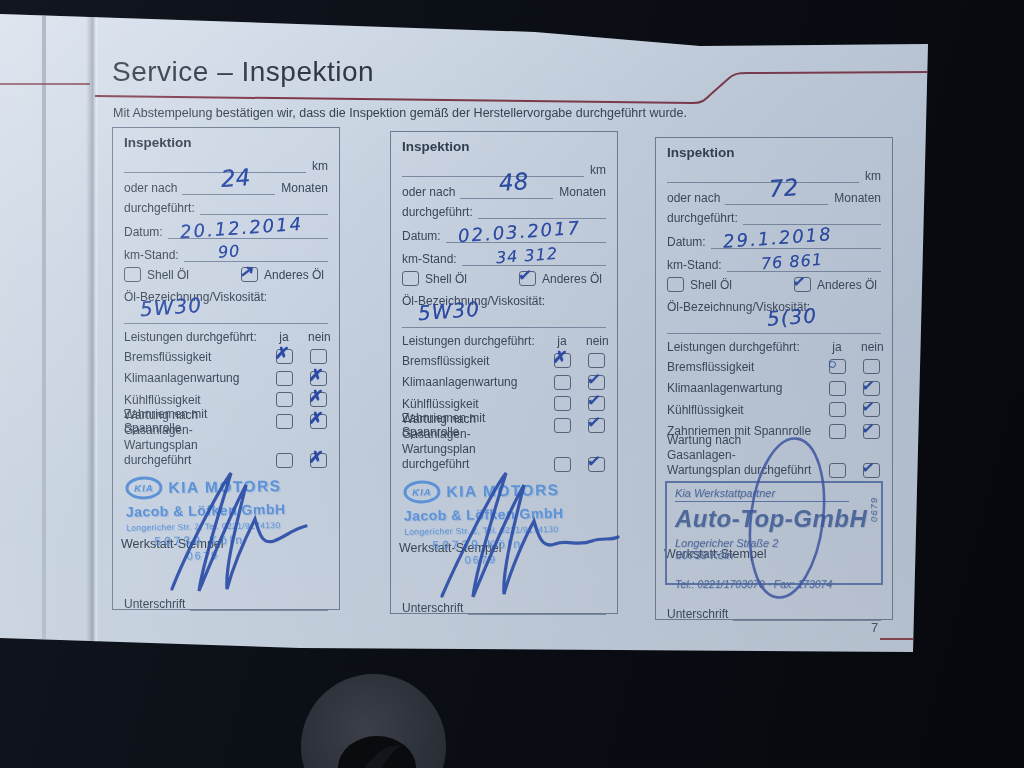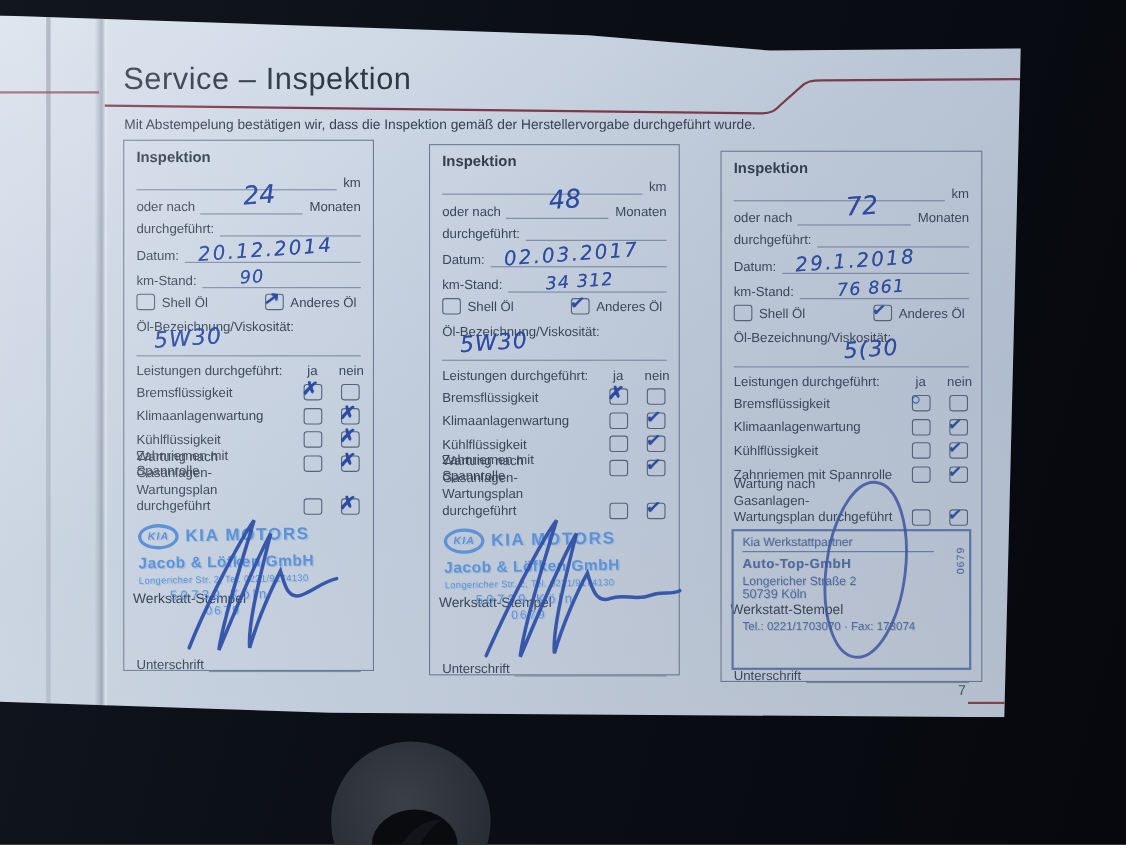--- a/index.html
+++ b/index.html
@@ -91,25 +91,25 @@
     display:flex; align-items:center; justify-content:center; font-size:9.5px; font-weight:700;
     font-style:italic; letter-spacing:1px; flex:none; }
   .s-name { font-size:15.5px; font-weight:700; letter-spacing:1.5px; }
   .s-company { font-size:14px; font-weight:700; margin-top:4px; letter-spacing:.5px; }
   .s-addr { font-size:8.6px; margin-top:3px; letter-spacing:.3px; }
   .s-city { font-size:12px; letter-spacing:3px; margin-top:2px; padding-left:28px; }
   .s-num { font-size:11px; letter-spacing:2px; margin-top:2px; padding-left:60px; }
   .signature { position:absolute; left:10px; top:-14px; z-index:3; }
   .sig-stroke { fill:none; stroke:#2b4da6; stroke-width:3.2; stroke-linecap:round; opacity:.92; }
 
-  .stamp-autotop { position:absolute; left:-2px; top:0px; width:218px; height:128px;
+  .stamp-autotop { position:absolute; left:-2px; top:0px; width:218px; height:104px;
     border:2px solid #5b74a3; padding:4px 8px; color:#4e6899; z-index:2;
-    text-shadow:.8px .6px 0 rgba(78,104,153,.25); }
+    text-shadow:.8px .6px 0 rgba(78,104,153,.25);font-style:italic; }
   .at-header { font-size:11px; border-bottom:1.2px solid #5b74a3; padding-bottom:2px; width:88%; }
-  .at-name { font-size:12px; font-weight:700; letter-spacing:.5px; margin-top:3px; }
+  .at-name { font-size:24px; font-weight:700; letter-spacing:.5px; margin-top:3px; }
   .at-street { font-size:11px; margin-top:4px; }
   .at-city { font-size:11.5px; }
   .at-phone { font-size:10.5px; margin-top:17px; }
   .at-num { position:absolute; right:2px; top:14px; font-size:9.5px; letter-spacing:1px;
     writing-mode:vertical-rl; transform:rotate(180deg); }
   .r-unterschrift { height:20px; margin-top:2px; }
 </style>
 </head>
 <body>
 

